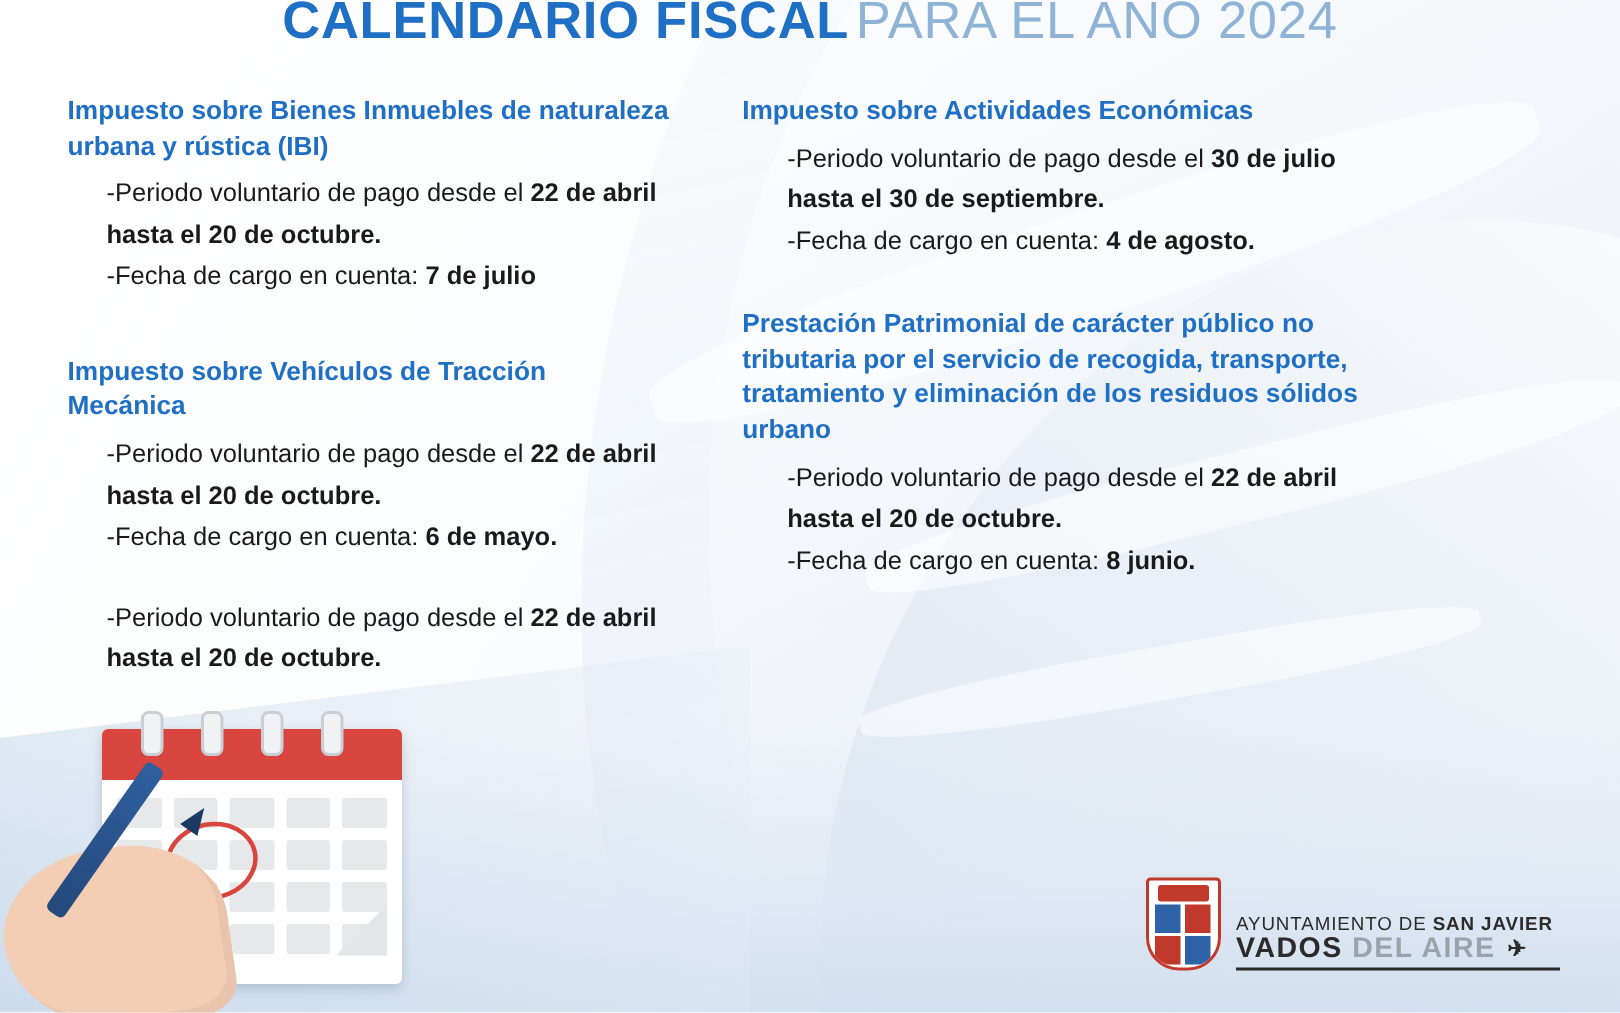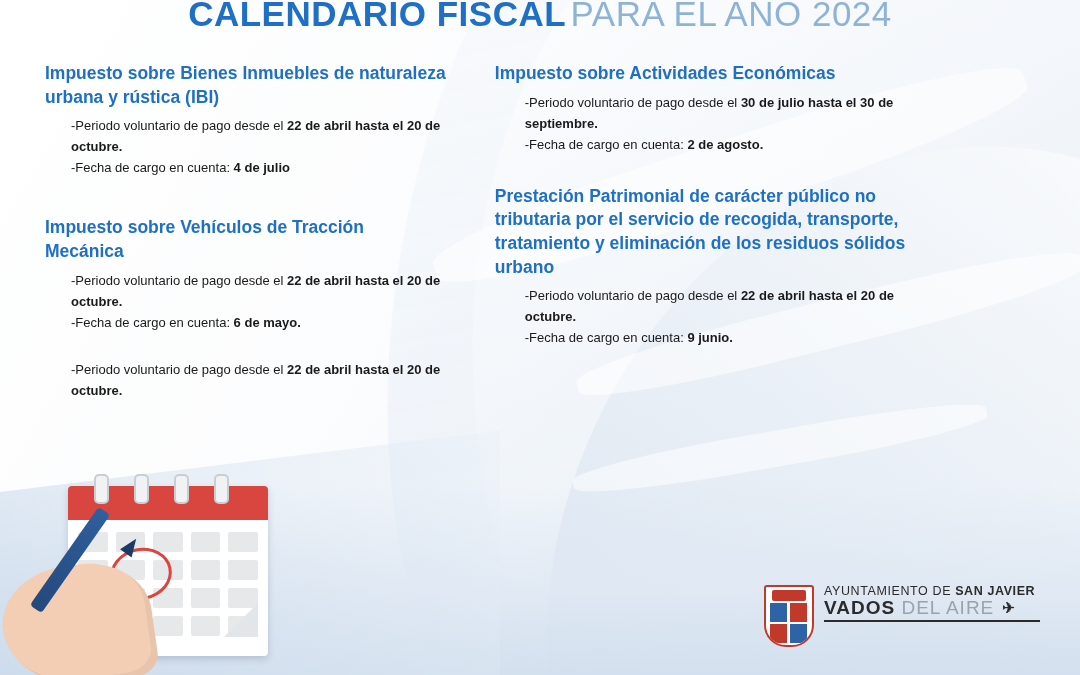--- a/index.html
+++ b/index.html
@@ -115,21 +115,21 @@
   .block { margin-bottom: 22px; }
   .block-title {
     color: #1f6fc4;
     font-weight: bold;
     font-size: 17.5px;
     line-height: 1.35;
     margin-bottom: 6px;
   }
   .block-lines { padding-left: 26px; }
   .line {
-    font-size: 13px;
+    font-size: 17px;
     line-height: 1.62;
     color: #1a1a1a;
   }
   .line b { font-weight: bold; }
   .col-right .block-lines { padding-left: 30px; }
   .col-right .block-title { font-size: 17.5px; }
 
   
   #blk-ibi { margin-bottom: 26px; }
   #blk-vtm { margin-bottom: 26px; margin-top: 38px; }
@@ -228,21 +228,21 @@
     border-bottom: 18px solid #1c3a63;
     transform: rotate(35deg);
   }
 
   
   .logo {
     position: absolute;
     right: 40px;
     bottom: 28px;
     display: flex;
-    align-items: flex-start;
+    align-items: flex-end;
   }
   .crest {
     width: 46px;
     height: 58px;
     background: #ffffff;
     border: 2px solid #c0392b;
     border-radius: 3px 3px 22px 22px;
     position: relative;
     overflow: hidden;
     margin-right: 10px;
@@ -266,21 +266,21 @@
   .logo-line1 { font-size: 12.5px; letter-spacing: 0.6px; color: #2b2b2b; }
   .logo-line1 b { font-weight: bold; }
   .logo-line2 {
     font-size: 19px;
     font-weight: bold;
     letter-spacing: 1px;
     color: #2b2b2b;
     display: flex;
     align-items: center;
   }
-  .logo-line2 .faded { color: #9aa3ab; font-weight: normal; }
+  .logo-line2 .faded { color: #9aa3ab; font-weight: bold; }
   .plane {
     margin-left: 8px;
     font-size: 15px;
     color: #2b2b2b;
   }
   .logo-rule {
     height: 2px;
     background: #2b2b2b;
     margin-top: 2px;
     width: 216px;
@@ -306,21 +306,21 @@
 </div>
 
 <div class="columns">
 
   <div class="col-left">
 
     <div class="block" id="blk-ibi">
       <div class="block-title">Impuesto sobre Bienes Inmuebles de naturaleza urbana y rústica (IBI)</div>
       <div class="block-lines">
         <div class="line">-Periodo voluntario de pago desde el <b>22 de abril hasta el 20 de octubre.</b></div>
-        <div class="line">-Fecha de cargo en cuenta: <b>4 de julio</b></div>
+        <div class="line">-Fecha de cargo en cuenta: <b>7 de julio</b></div>
       </div>
     </div>
 
     <div class="block" id="blk-vtm">
       <div class="block-title">Impuesto sobre Vehículos de Tracción Mecánica</div>
       <div class="block-lines">
         <div class="line">-Periodo voluntario de pago desde el <b>22 de abril hasta el 20 de octubre.</b></div>
         <div class="line">-Fecha de cargo en cuenta: <b>6 de mayo.</b></div>
       </div>
     </div>
@@ -332,29 +332,29 @@
     </div>
 
   </div>
 
   <div class="col-right">
 
     <div class="block" id="blk-iae">
       <div class="block-title">Impuesto sobre Actividades Económicas</div>
       <div class="block-lines">
         <div class="line">-Periodo voluntario de pago desde el <b>30 de julio hasta el 30 de septiembre.</b></div>
-        <div class="line">-Fecha de cargo en cuenta: <b>2 de agosto.</b></div>
+        <div class="line">-Fecha de cargo en cuenta: <b>4 de agosto.</b></div>
       </div>
     </div>
 
     <div class="block" id="blk-residuos">
       <div class="block-title">Prestación Patrimonial de carácter público no tributaria por el servicio de recogida, transporte, tratamiento y eliminación de los residuos sólidos urbano</div>
       <div class="block-lines">
         <div class="line">-Periodo voluntario de pago desde el <b>22 de abril hasta el 20 de octubre.</b></div>
-        <div class="line">-Fecha de cargo en cuenta: <b>9 junio.</b></div>
+        <div class="line">-Fecha de cargo en cuenta: <b>8 junio.</b></div>
       </div>
     </div>
 
   </div>
 </div>
 
 <div class="calendar-art">
   <div class="cal-body">
     <div class="cal-top"></div>
     <div class="cal-grid">

